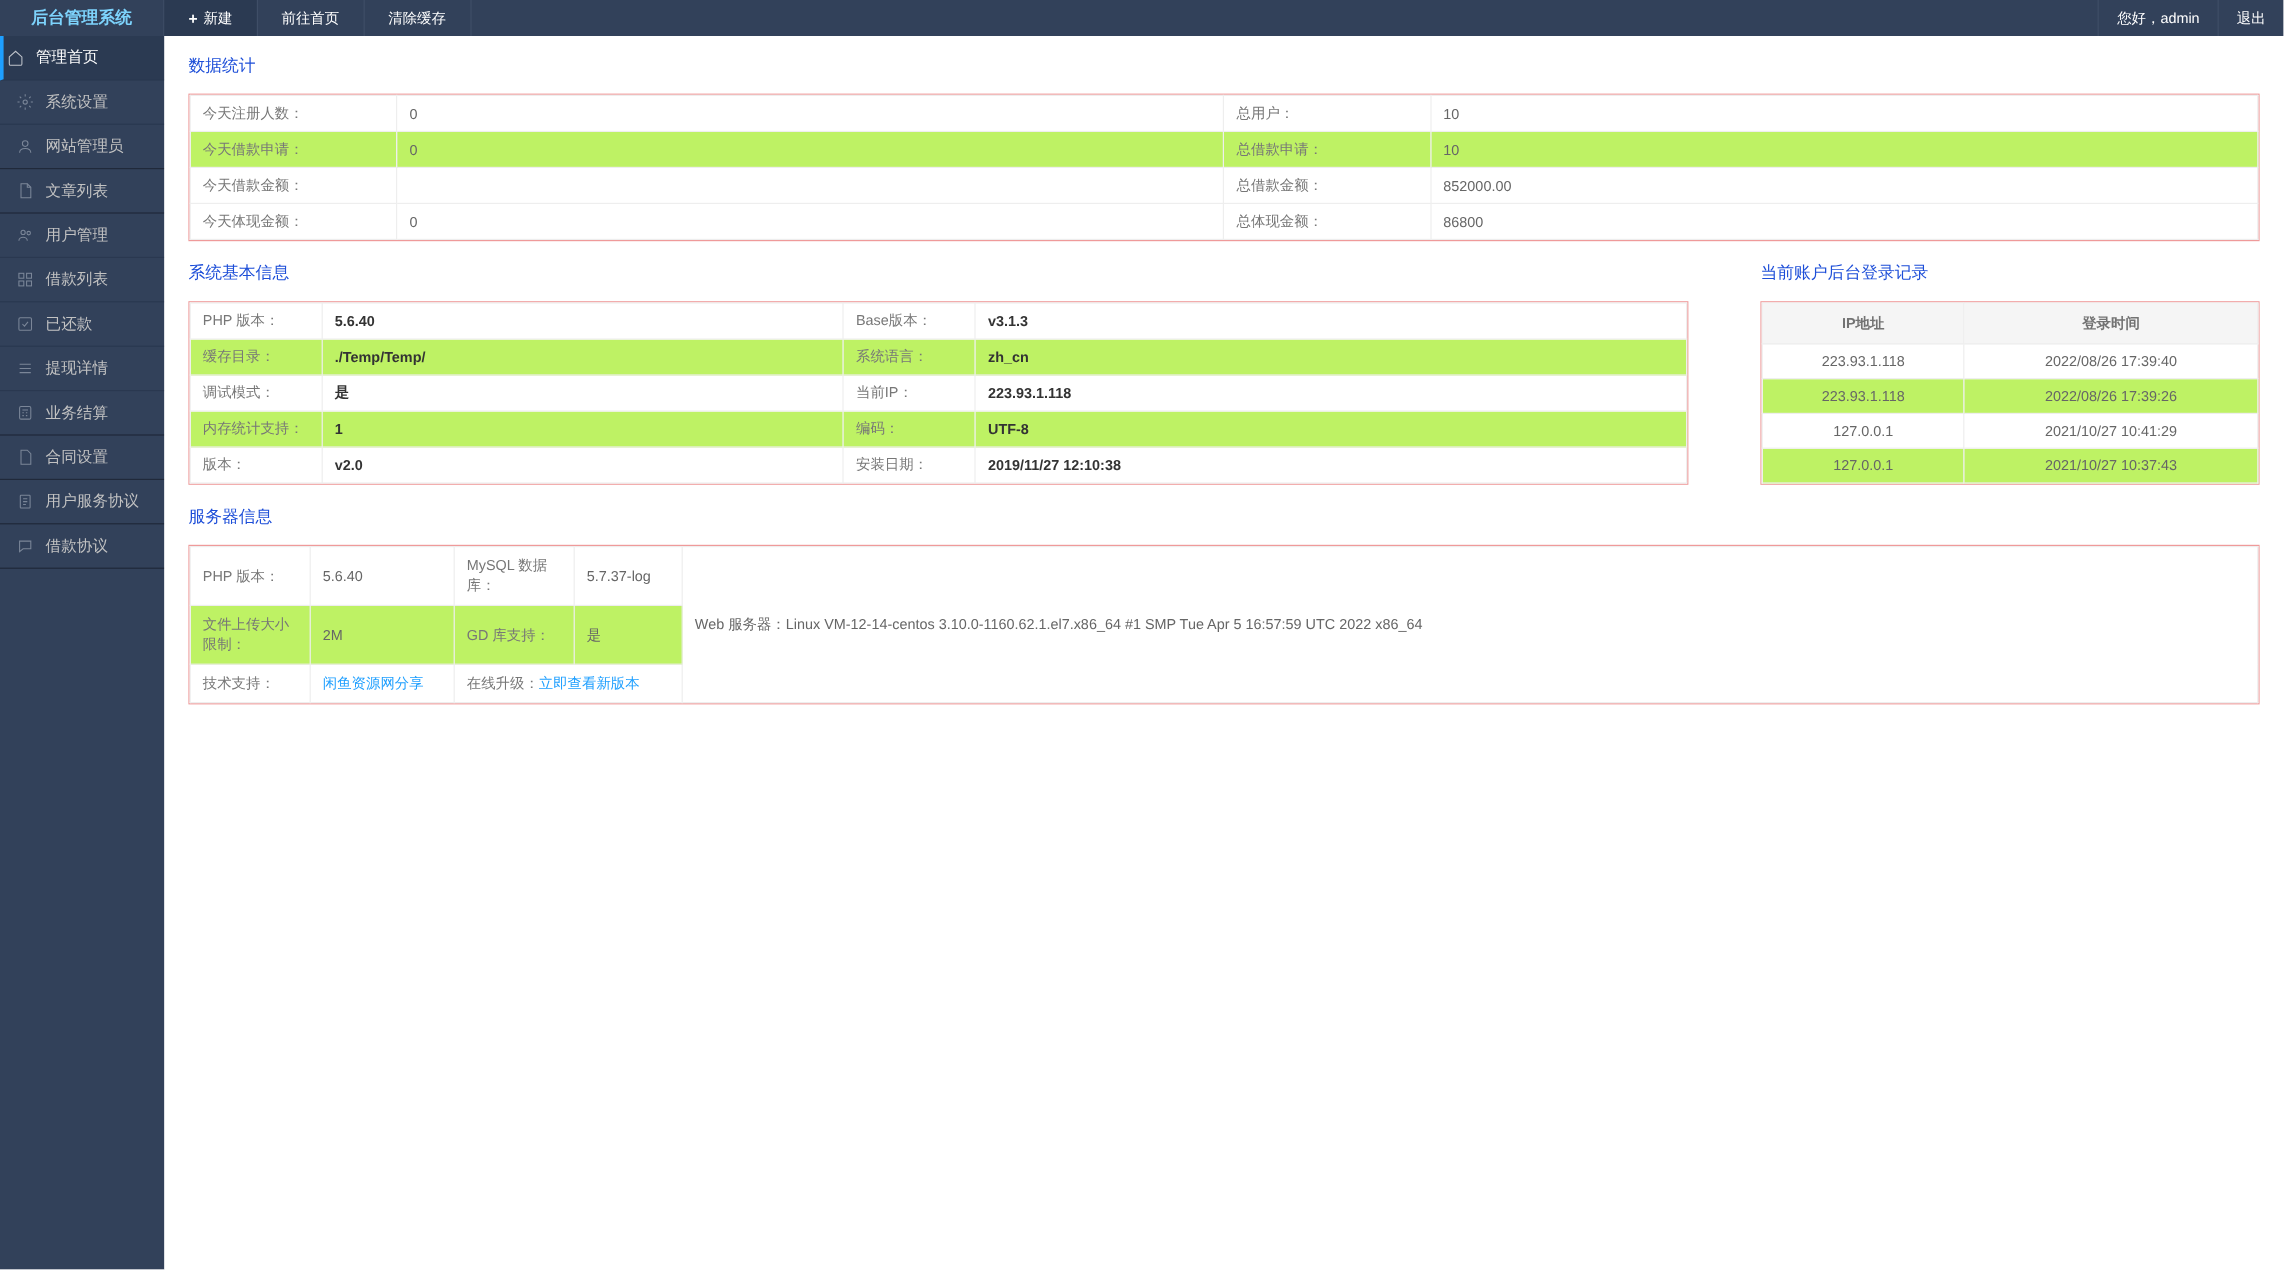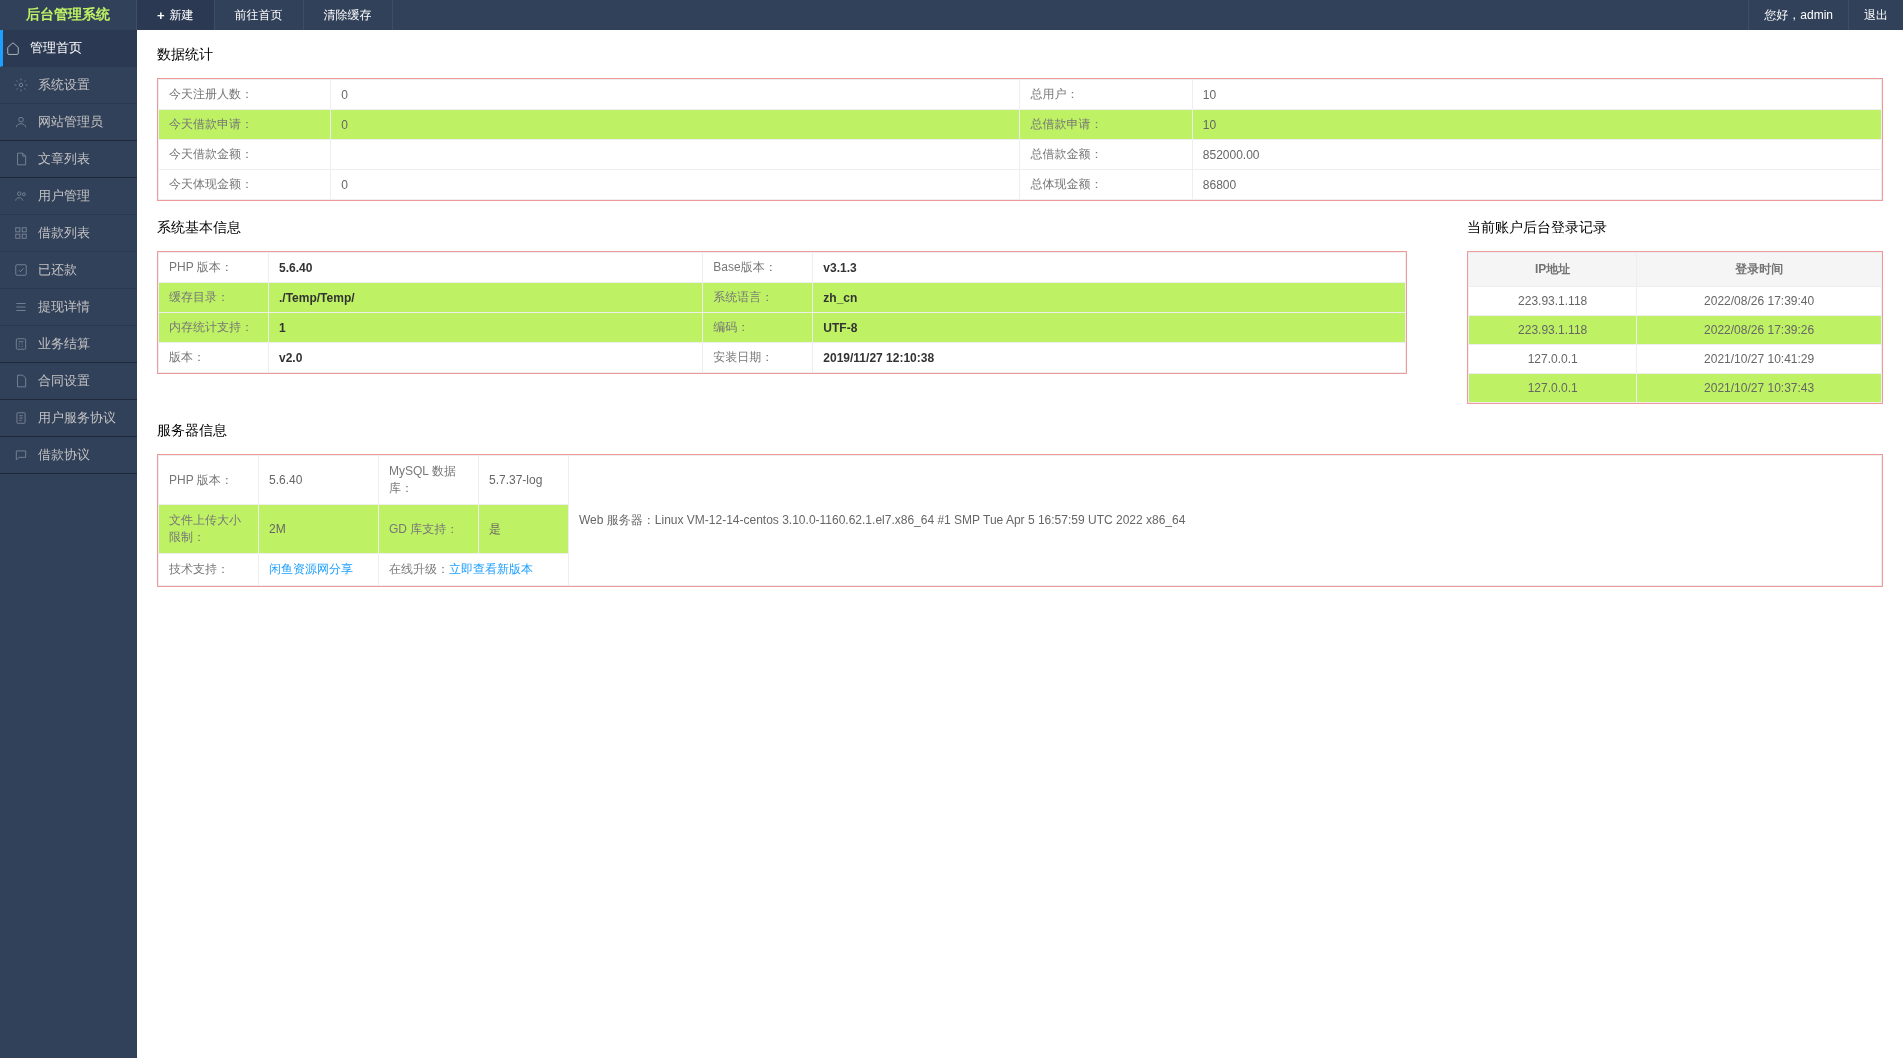--- a/index.html
+++ b/index.html
@@ -1,38 +1,38 @@
 <!DOCTYPE html>
 <html><head>
 <meta charset="utf-8">
 <style>
 * { margin: 0; padding: 0; box-sizing: border-box; }
 body { font-family: "Microsoft YaHei", Arial, sans-serif; font-size: 12px; color: #333; background: #fff; }
 
 .header { height: 30px; background: #32415a; display: flex; align-items: stretch; color: #fff; }
-.logo { width: 137px; background: #32415a; color: #bef264; font-size: 14px; font-weight: bold; display: flex; align-items: center; justify-content: center; border-right: 1px solid #3f4e67; }
+.logo { width: 137px; background: #32415a; color: #7dd3fc; font-size: 14px; font-weight: bold; display: flex; align-items: center; justify-content: center; border-right: 1px solid #3f4e67; }
 .top-nav { display: flex; flex: 1; }
 .top-nav-item { padding: 0 20px; display: flex; align-items: center; cursor: pointer; border-right: 1px solid #3f4e67; color: #fff; font-size: 12px; }
 .top-nav-item.active { background: #2b3a52; }
 .top-nav-item .plus { margin-right: 5px; font-size: 13px; font-weight: bold; }
 .top-right { display: flex; align-items: stretch; }
 .top-right-item { padding: 0 15px; display: flex; align-items: center; cursor: pointer; border-left: 1px solid #3f4e67; color: #fff; }
 
 .container { display: flex; height: calc(100vh - 30px); }
 
 .sidebar { width: 137px; background: #32415a; overflow-y: auto; color: #c2c2c2; }
 .side-item { height: 37px; display: flex; align-items: center; padding-left: 12px; cursor: pointer; font-size: 13px; border-bottom: 1px solid #2a3850; color: #c2c2c2; }
 .side-item.active { background: #2b3a52; border-left: 3px solid #1e9fff; padding-left: 1px; color: #fff; }
 .side-item.divider-after { border-bottom: 1px solid #20293a; }
 .side-icon { width: 18px; height: 18px; margin-right: 8px; display: inline-flex; align-items: center; justify-content: center; opacity: 0.7; }
 .side-icon svg { width: 14px; height: 14px; stroke: #9aa4b3; fill: none; stroke-width: 1.5; }
 .side-item.active .side-icon svg { stroke: #fff; }
 
 .main { flex: 1; padding: 16px 20px; overflow-y: auto; background: #fff; }
-.section-title { font-size: 14px; color: #000000; margin-bottom: 14px; }
+.section-title { font-size: 14px; color: #1d4ed8; margin-bottom: 14px; }
 
 .red-box { border: 1px solid #ef9a9a; margin-bottom: 18px; }
 
 table { width: 100%; border-collapse: collapse; }
 td, th { border: 1px solid #eee; padding: 6px 10px; font-size: 12px; color: #666; }
 th { background: #f5f5f5; font-weight: bold; color: #737373; text-align: center; }
 .red-box table td, .red-box table th { border: 1px solid #eee; }
 .row-alt { background: #bef264; }
 
 .stats-table td:nth-child(1), .stats-table td:nth-child(3) { width: 10%; color: #777; }
@@ -233,20 +233,26 @@
                   <td>5.6.40</td>
                   <td>Base版本：</td>
                   <td>v3.1.3</td>
                 </tr>
             <tr class="row-alt">
                   <td>缓存目录：</td>
                   <td>./Temp/Temp/</td>
                   <td>系统语言：</td>
                   <td>zh_cn</td>
                 </tr>
+            <tr>
+                  <td>调试模式：</td>
+                  <td>是</td>
+                  <td>当前IP：</td>
+                  <td>223.93.1.118</td>
+                </tr>
             <tr class="row-alt">
                   <td>内存统计支持：</td>
                   <td>1</td>
                   <td>编码：</td>
                   <td>UTF-8</td>
                 </tr>
             <tr>
                   <td>版本：</td>
                   <td>v2.0</td>
                   <td>安装日期：</td>

